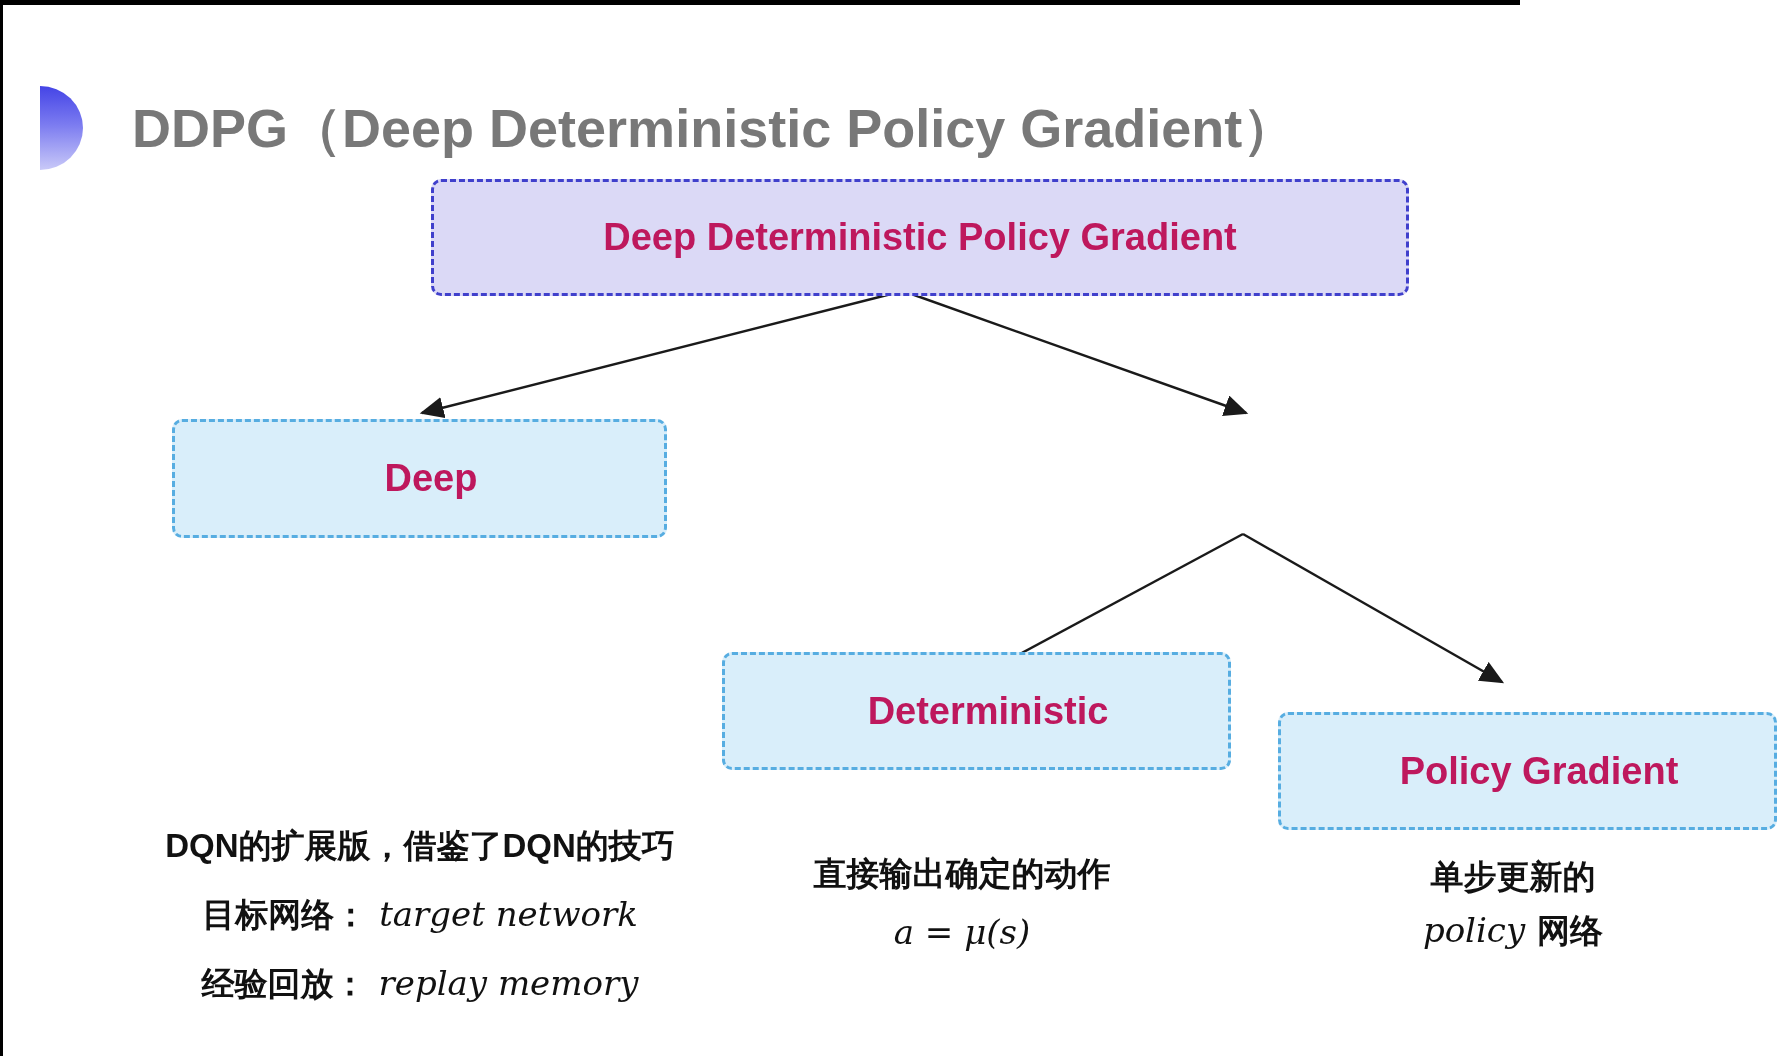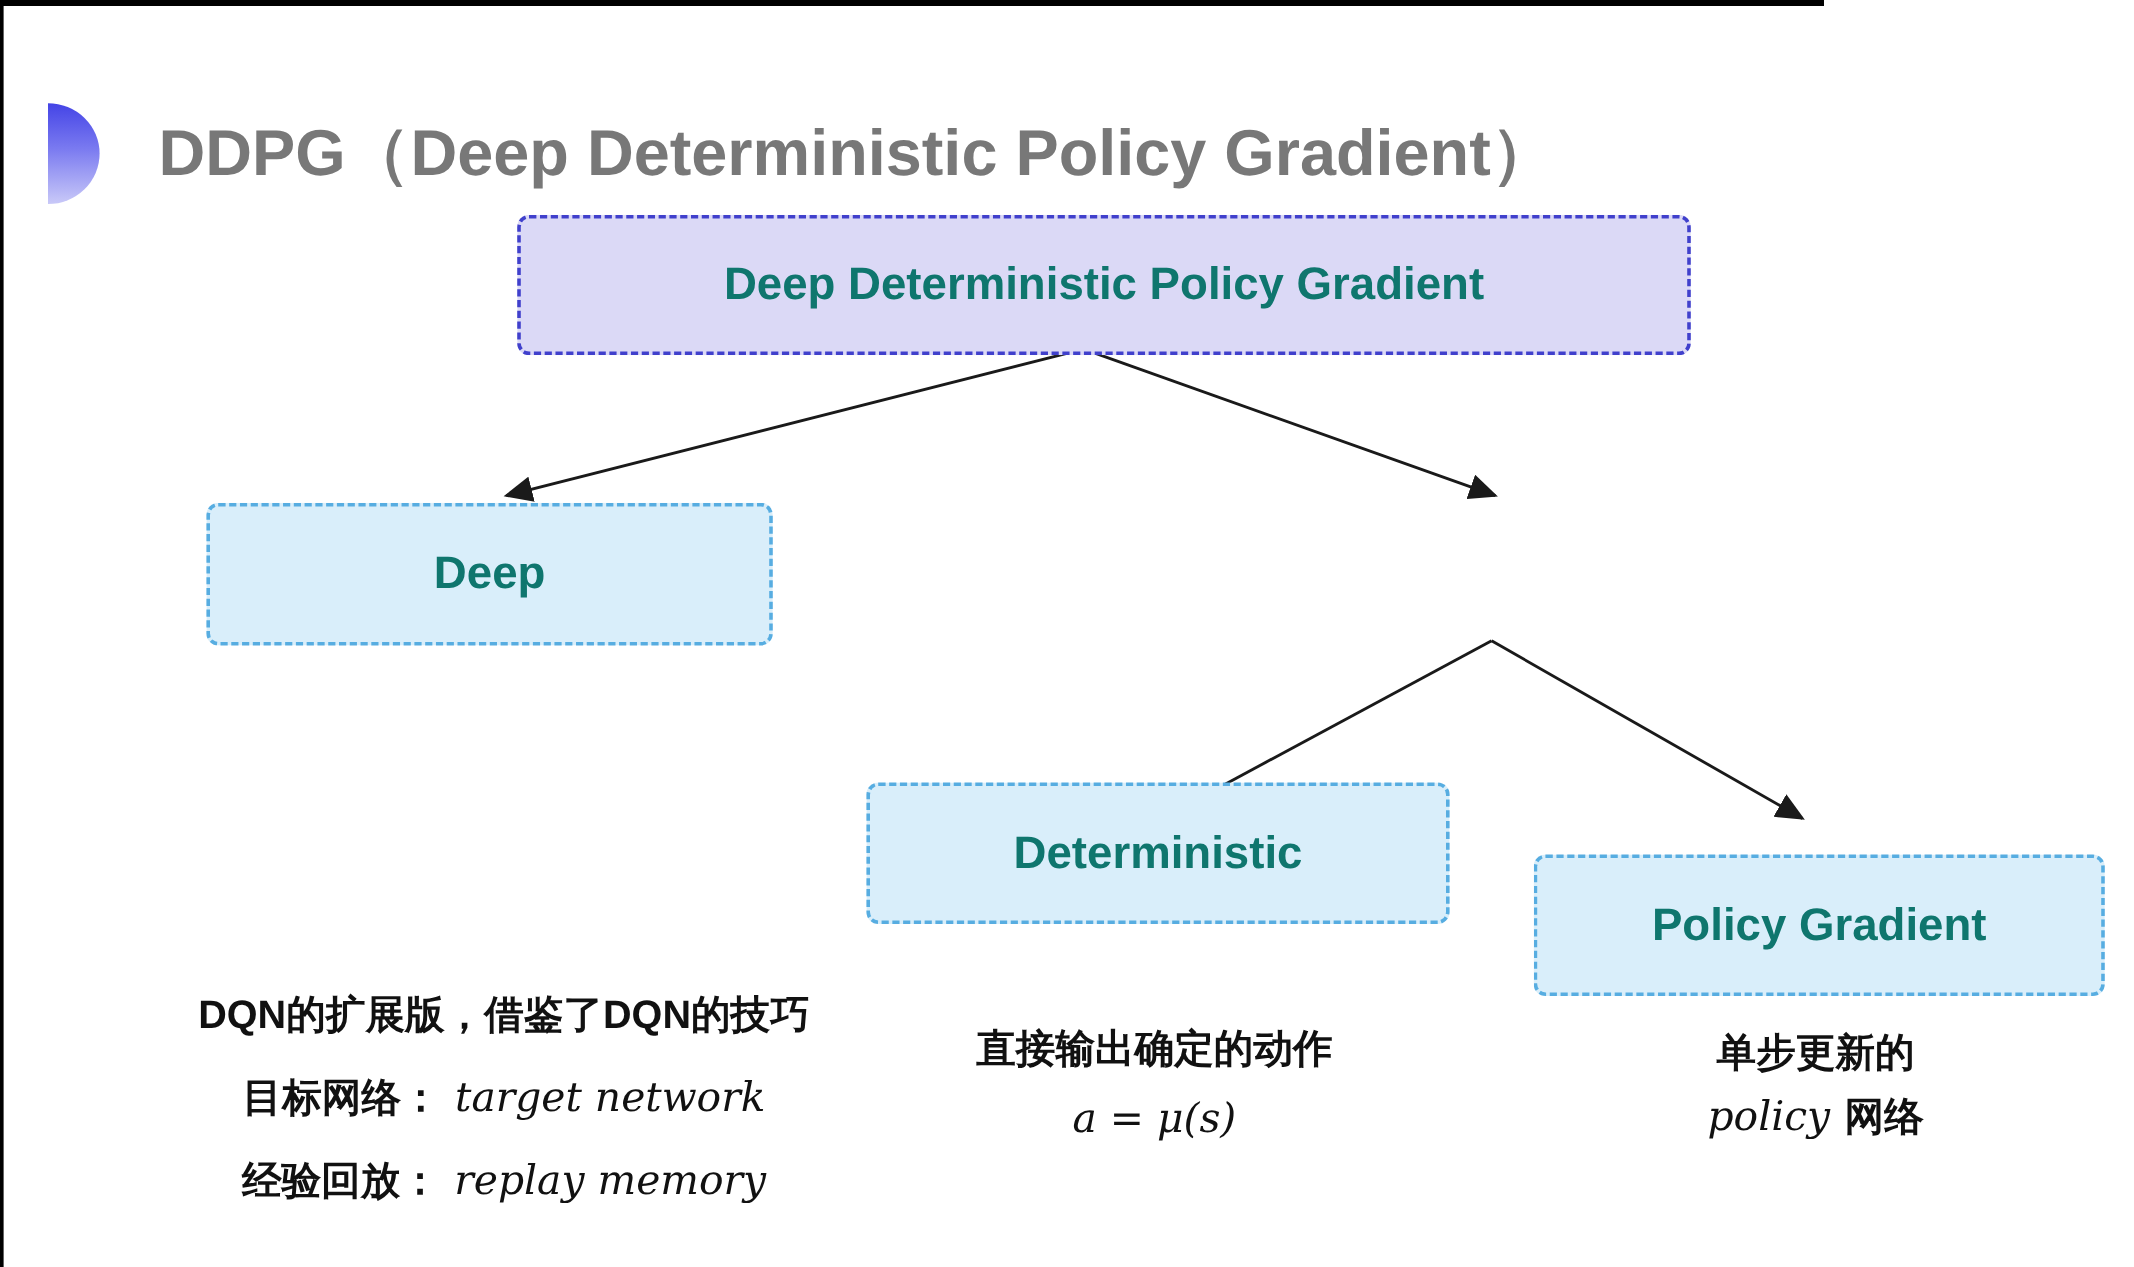--- a/index.html
+++ b/index.html
@@ -12,23 +12,23 @@
 
   
   .title-bullet{position:absolute;left:40px;top:86px;width:43px;height:84px;
     background:linear-gradient(to bottom,#4444e6 0%,#7a7af0 45%,#c9c9f8 100%);
     border-radius:0 100% 100% 0 / 0 50% 50% 0;}
   .page-title{position:absolute;left:100px;top:86px;height:84px;line-height:84px;
     font-size:54px;font-weight:600;color:#787878;letter-spacing:0px;white-space:nowrap;margin-left:32px;}
 
   
   .node{position:absolute;display:flex;align-items:center;justify-content:center;
-    border-radius:10px;font-size:38px;font-weight:600;color:#0f766e;white-space:nowrap;}
+    border-radius:10px;font-size:38px;font-weight:600;color:#be185d;white-space:nowrap;}
   .node.purple{background:#dbd9f6;border:3px dashed #4040cc;}
-  .node.cyan{background:#d9eefa;border:3px dashed #57ade1;}
+  .node.cyan{background:#d9eefa;border:3px dashed #57ade1;padding-left:23px;}
   .node-root{left:431px;top:179px;width:972px;height:111px;}
   .node-deep{left:172px;top:419px;width:466px;height:113px;}
   .node-dpg{left:851px;top:419px;width:811px;height:113px;}
   .node-det{left:722px;top:652px;width:480px;height:112px;}
   .node-pg{left:1278px;top:712px;width:470px;height:112px;}
 
   .arrows{position:absolute;left:0;top:0;width:1778px;height:1056px;pointer-events:none;}
 
   
   .note{position:absolute;display:flex;flex-direction:column;align-items:center;

